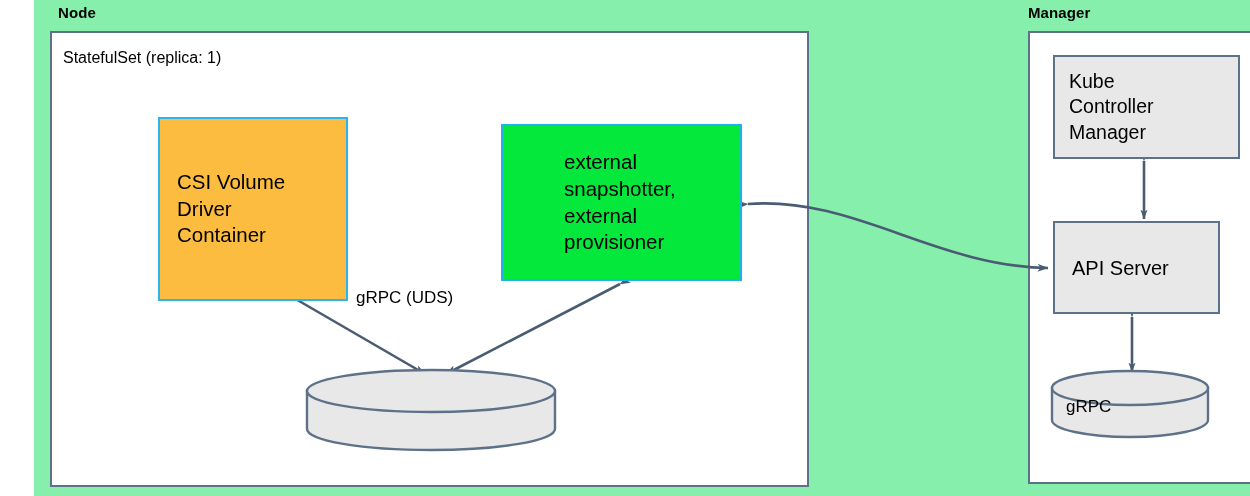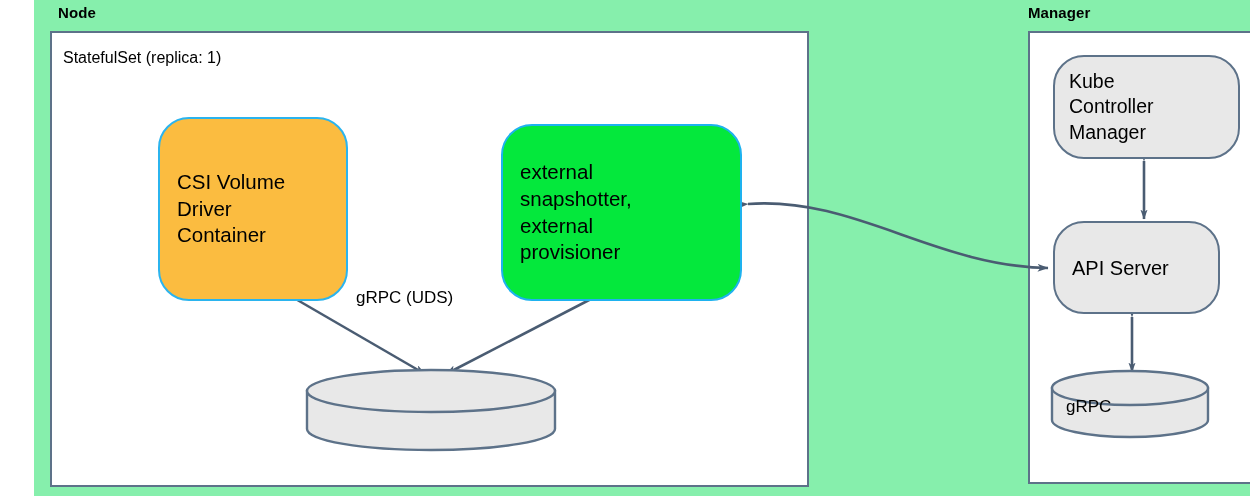--- a/index.html
+++ b/index.html
@@ -47,21 +47,20 @@
     font-size: 16px;
     color: #000000;
     white-space: nowrap;
   }
   .node-box {
     position: absolute;
     box-sizing: border-box;
     display: flex;
     align-items: center;
     justify-content: flex-start;
-    border-radius: 31px;
   }
   .node-box .node-text {
     font-size: 20.5px;
     line-height: 1.30;
     color: #000000;
     padding-left: 17px;
     text-align: left;
     white-space: pre-line;
   }
   .box-csi {
@@ -150,21 +149,21 @@
   <div class="cyl-label" style="left:1032px; top:397px; width:100px; text-align:left;">gRPC</div>
 
   <div class="edge-label" style="left:322px; top:288px;">gRPC (UDS)</div>
 
   <div class="node-box box-csi" style="left:124px; top:117px; width:190px; height:184px;">
     <div class="node-text">CSI Volume
 Driver
 Container</div>
   </div>
 
-  <div class="node-box box-ext" style="left:467px; top:124px; width:241px; height:177px;">
+  <div class="node-box box-ext" style="left:467px; top:124px; width:241px; height:157px;padding-left:44px;">
     <div class="node-text">external
 snapshotter,
 external
 provisioner</div>
   </div>
 
   <div class="node-box box-gray" style="left:1019px; top:55px; width:187px; height:104px;">
     <div class="node-text" style="font-size:19.5px; padding-left:14px;">Kube
 Controller
 Manager</div>

